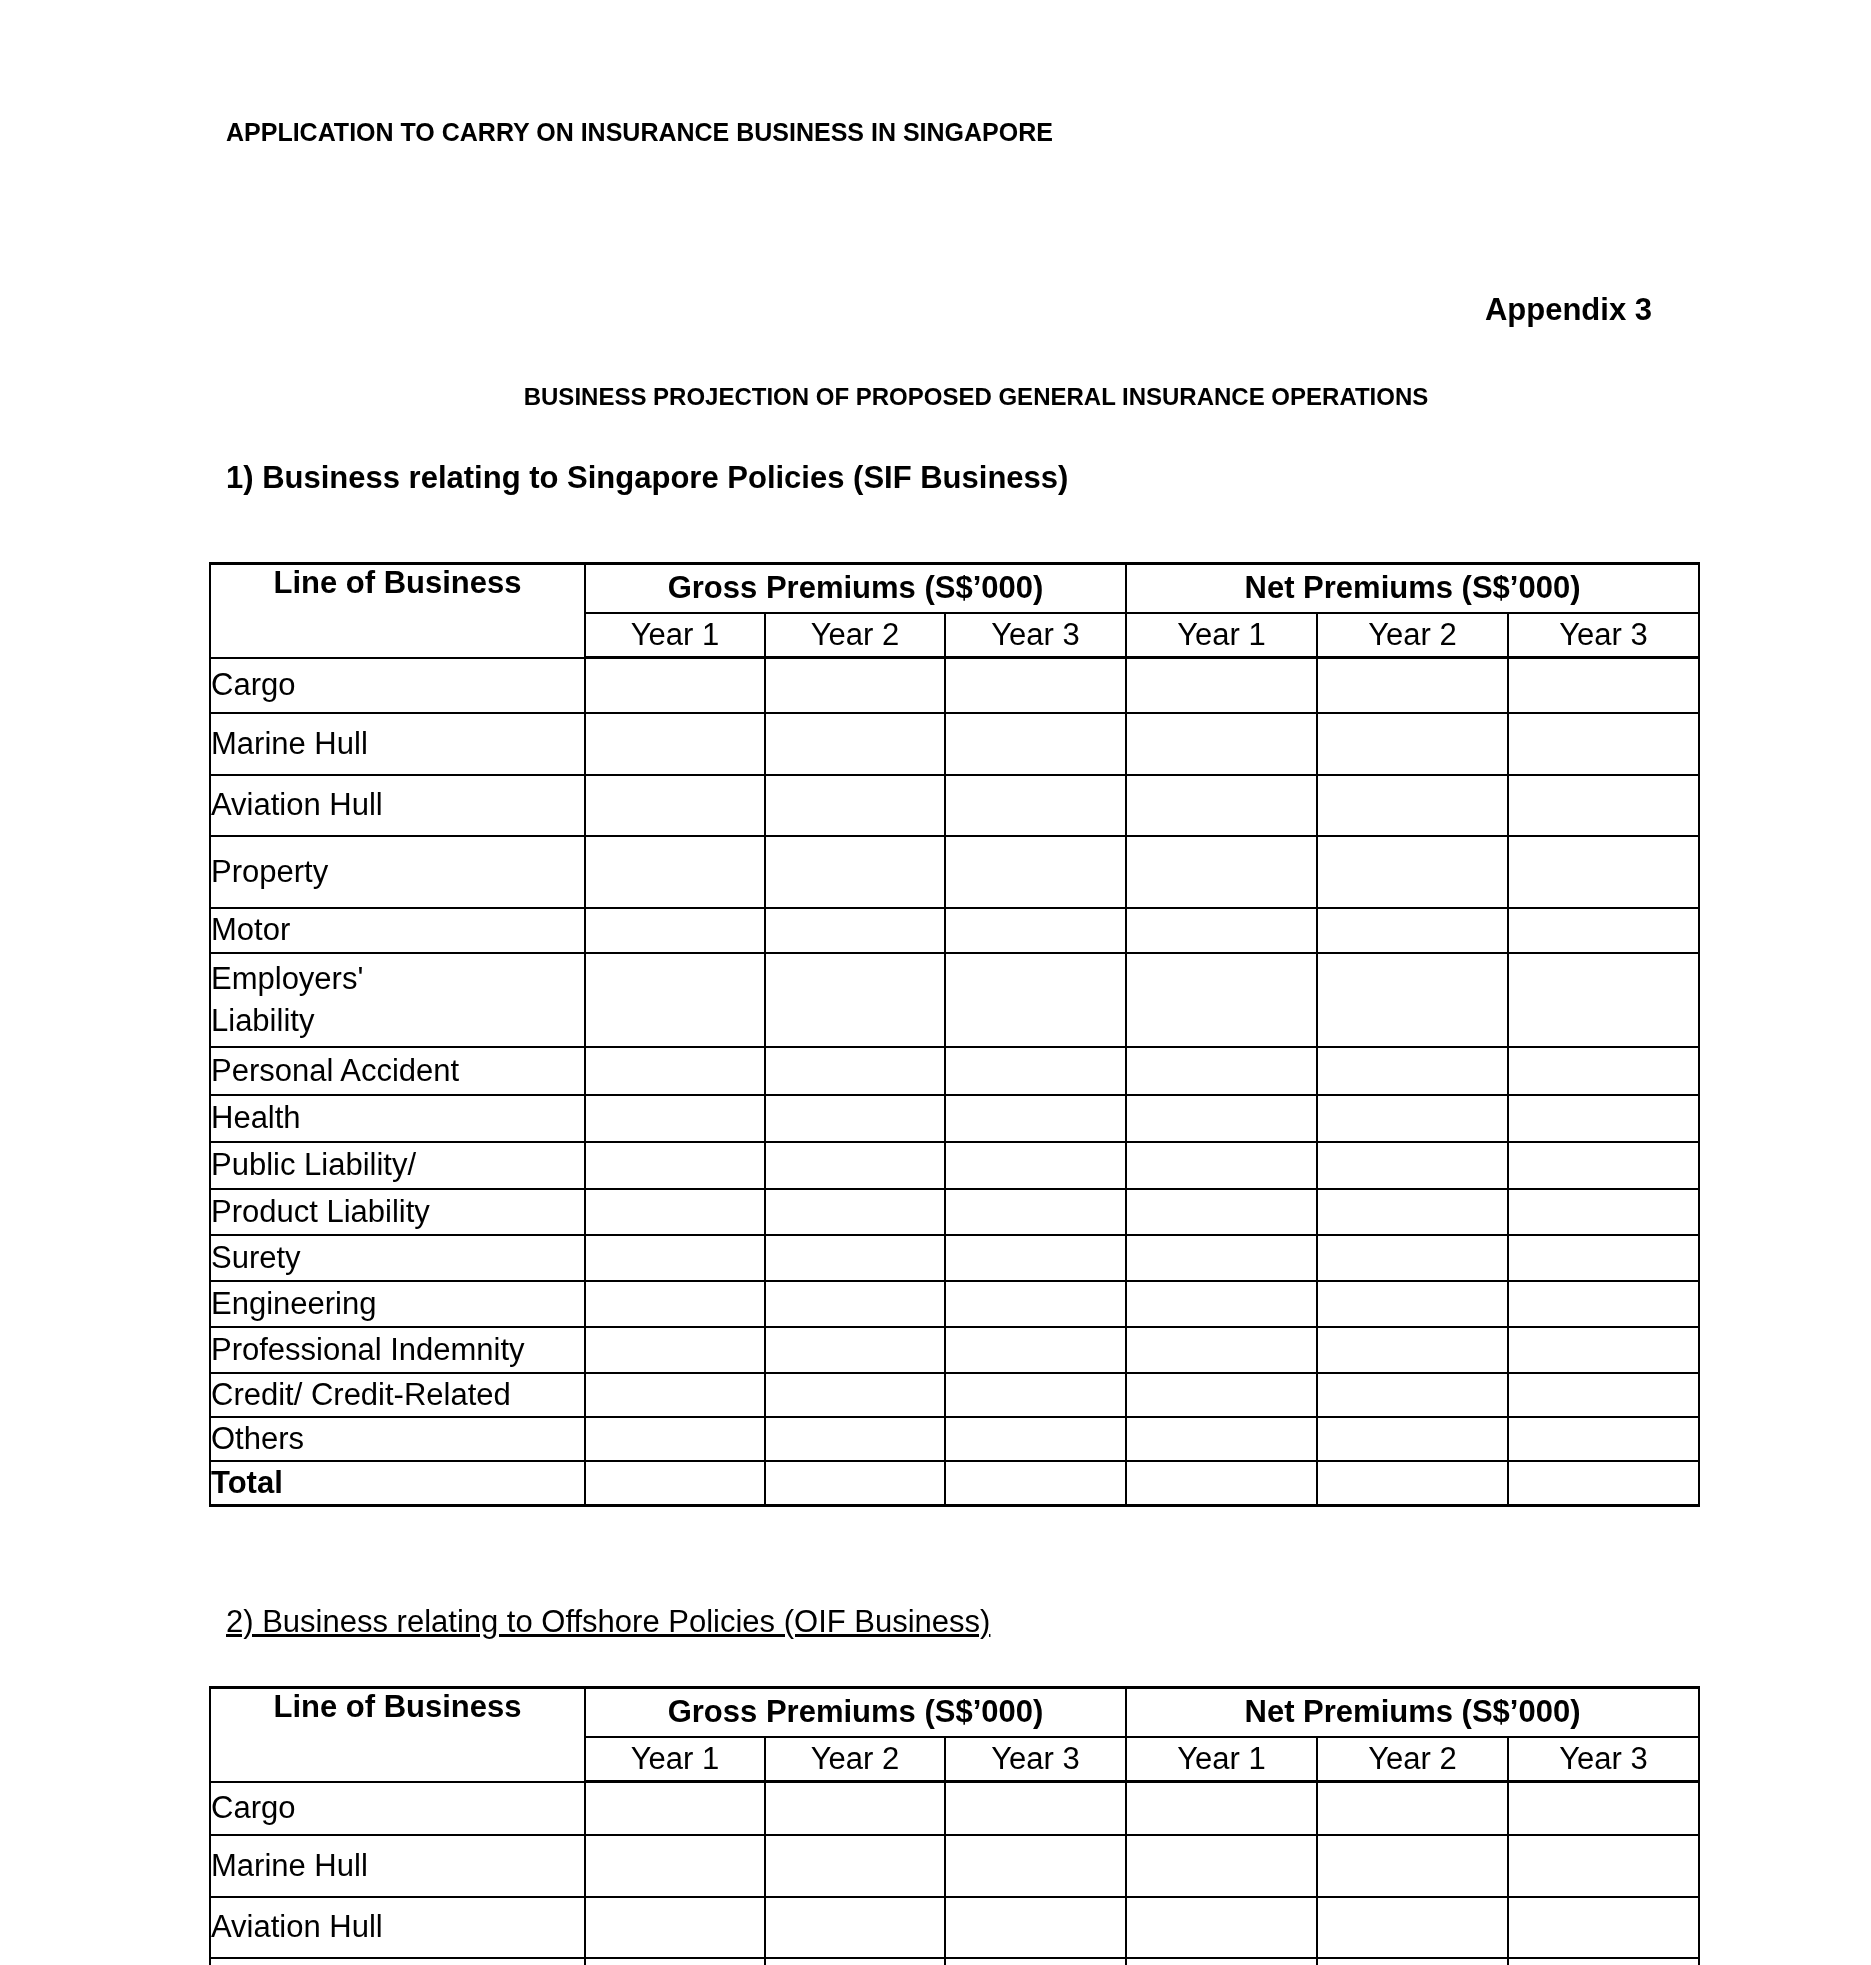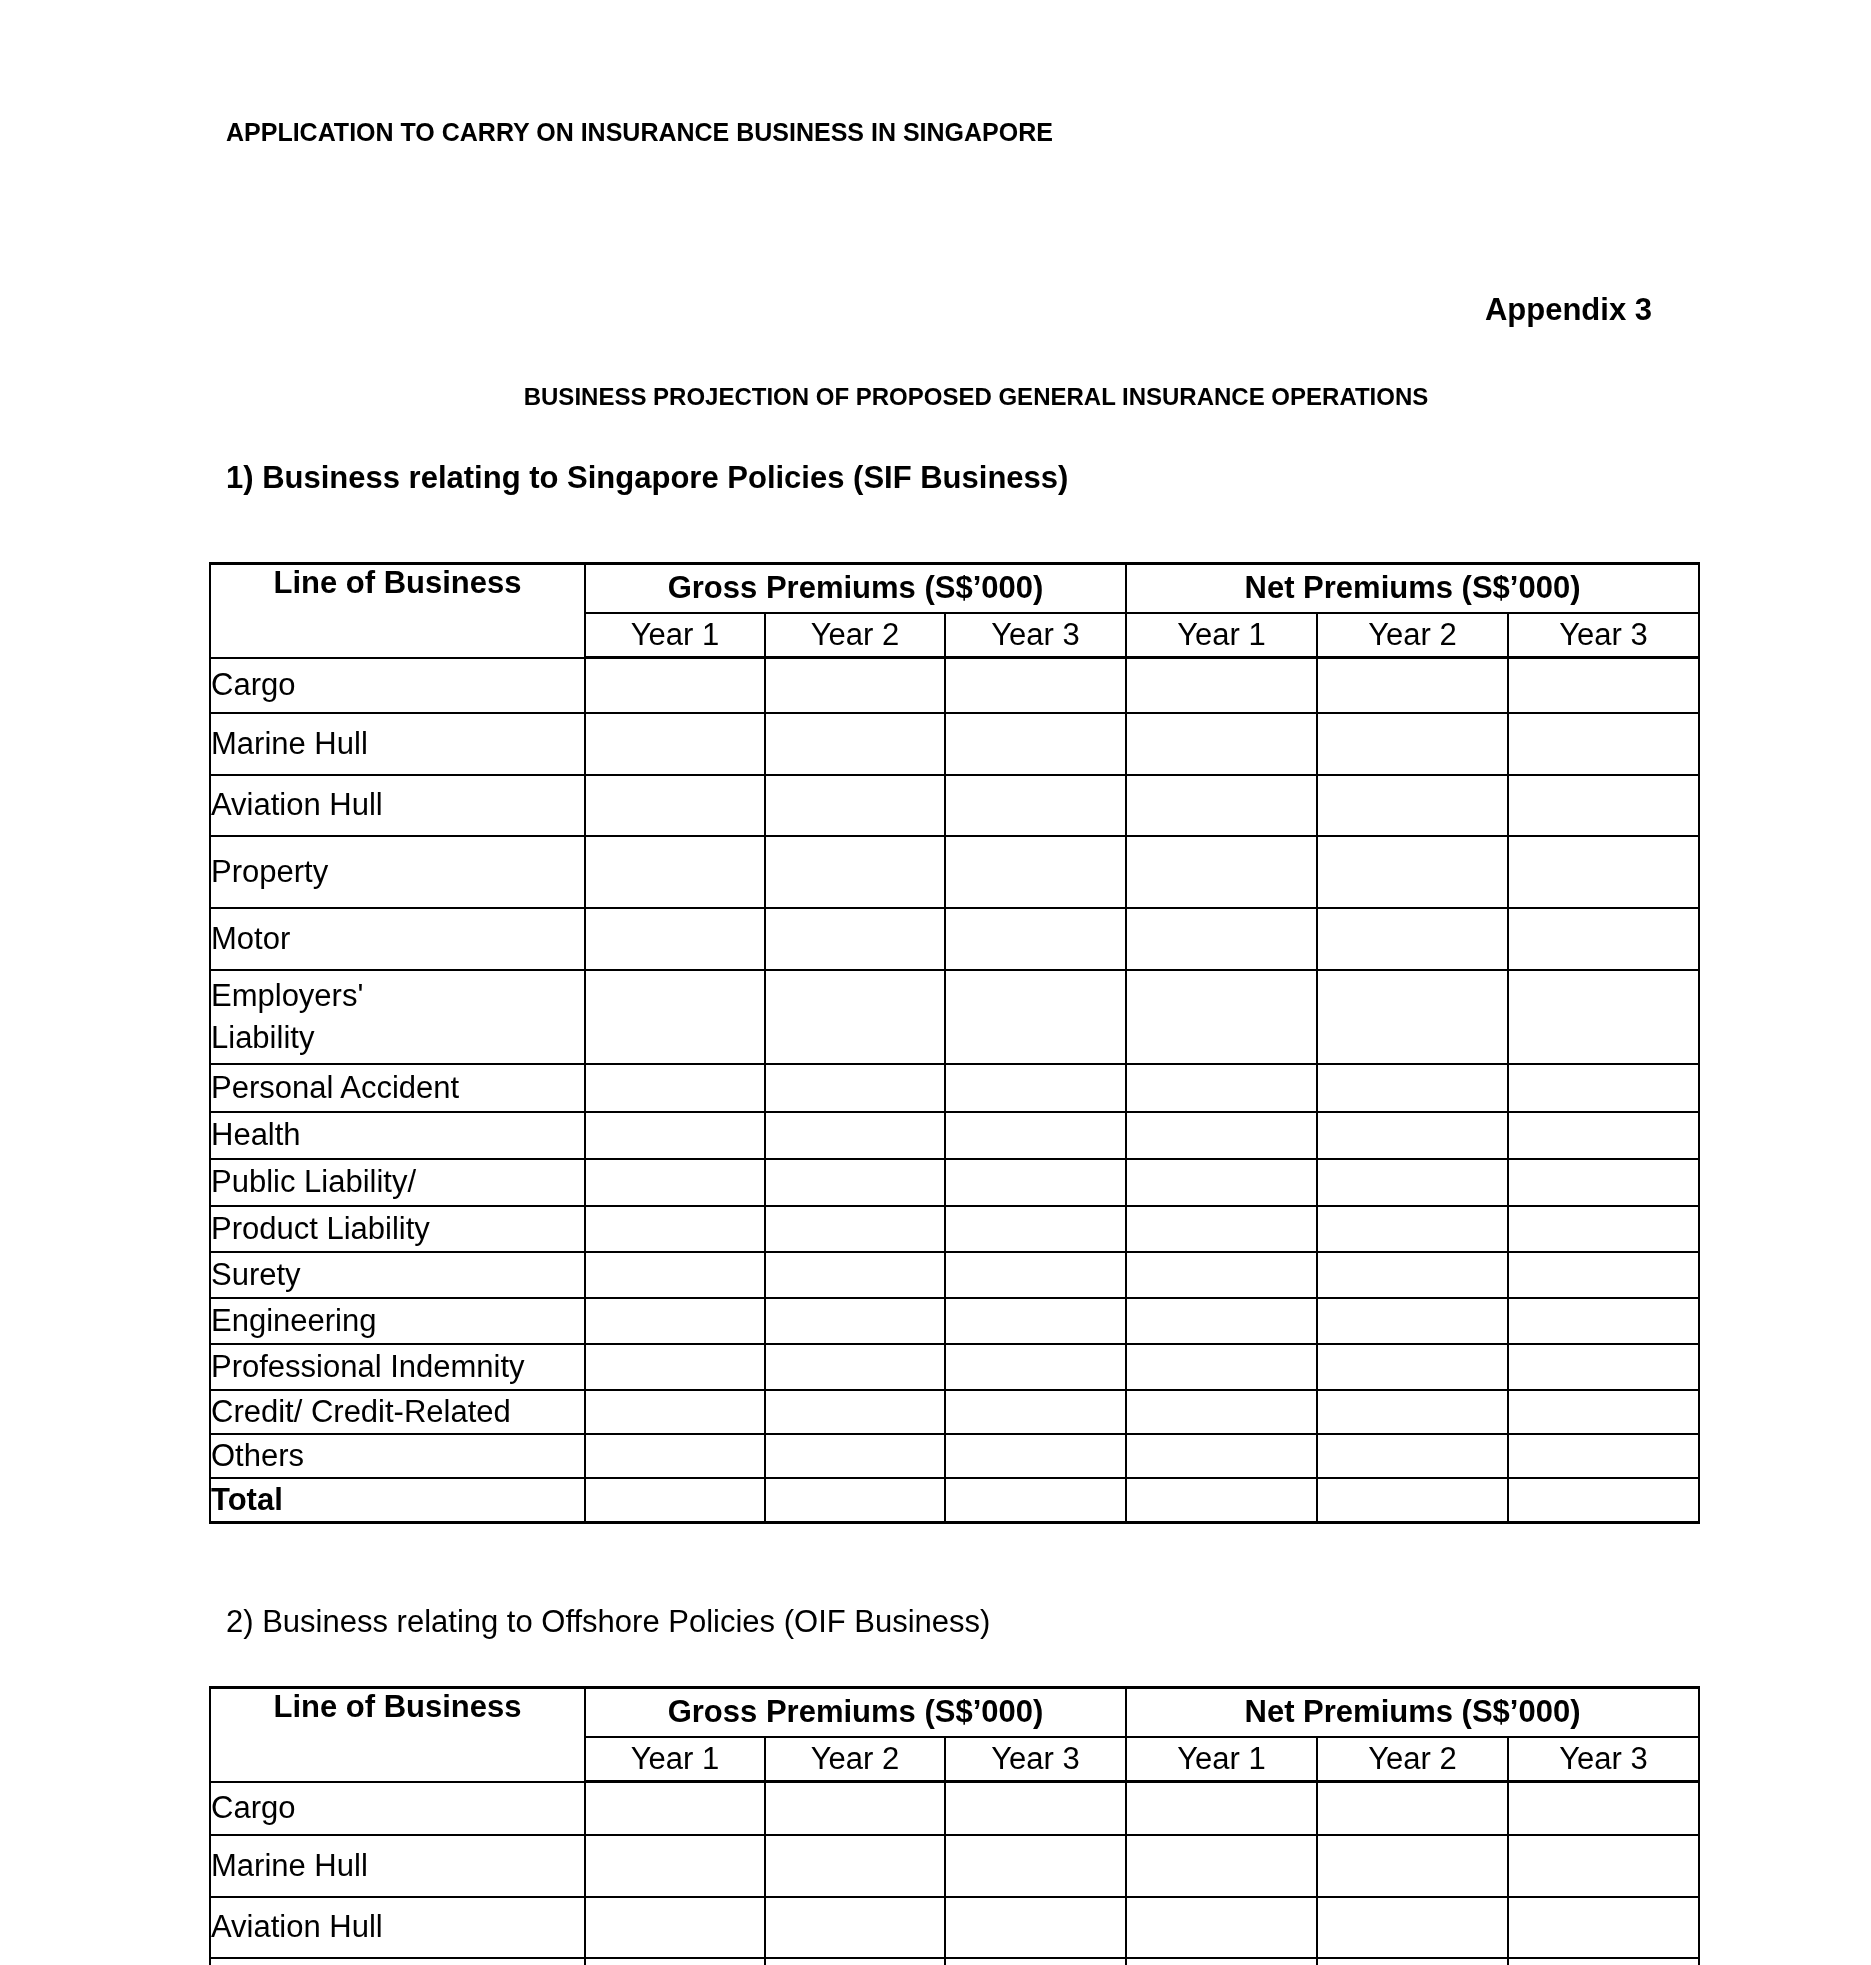--- a/index.html
+++ b/index.html
@@ -30,21 +30,21 @@
     font-size: 24px; font-weight: bold;
     white-space: nowrap;
     margin-left: 40px;
   }
   .section-label {
     left: 226px;
     font-size: 31px;
     white-space: nowrap;
   }
   .sec1 { top: 460px; font-weight: bold; }
-  .sec2 { top: 1604px; }
+  .sec2 { top: 1604px; text-decoration: underline; }
 
   table.grid {
     position: absolute;
     left: 209px;
     border-collapse: collapse;
     table-layout: fixed;
     width: 1489px;
     background: #ffffff;
   }
   #t1 { top: 562px; }
@@ -81,21 +81,21 @@
     padding-right: 4.7px;
     white-space: pre;
     line-height: 1.35;
     vertical-align: middle;
   }
   tr.total-row td.lob { font-weight: bold; }
 
   
   .h112 { height: 44px; } .h114 { height: 45px; } .h116 { height: 46px; }
   .h118 { height: 46px; } .h120 { height: 47px; } .h122 { height: 48px; } .h136 { height: 53px; } .h140 { height: 55px; }
-  .h144 { height: 62px; } .h146 { height: 72px; } .h154 { height: 61px; }
+  .h144 { height: 45px; } .h146 { height: 72px; } .h154 { height: 61px; }
   .h156 { height: 61px; } .h158 { height: 62px; } .h240 { height: 94px; }
 </style>
 </head>
 <body>
 
 <div class="abs doc-header">APPLICATION TO CARRY ON INSURANCE BUSINESS IN SINGAPORE</div>
 <div class="abs appendix">Appendix 3</div>
 <div class="abs title">BUSINESS PROJECTION OF PROPOSED GENERAL INSURANCE OPERATIONS</div>
 
 <div class="abs section-label sec1">1) Business relating to Singapore Policies (SIF Business)</div>

